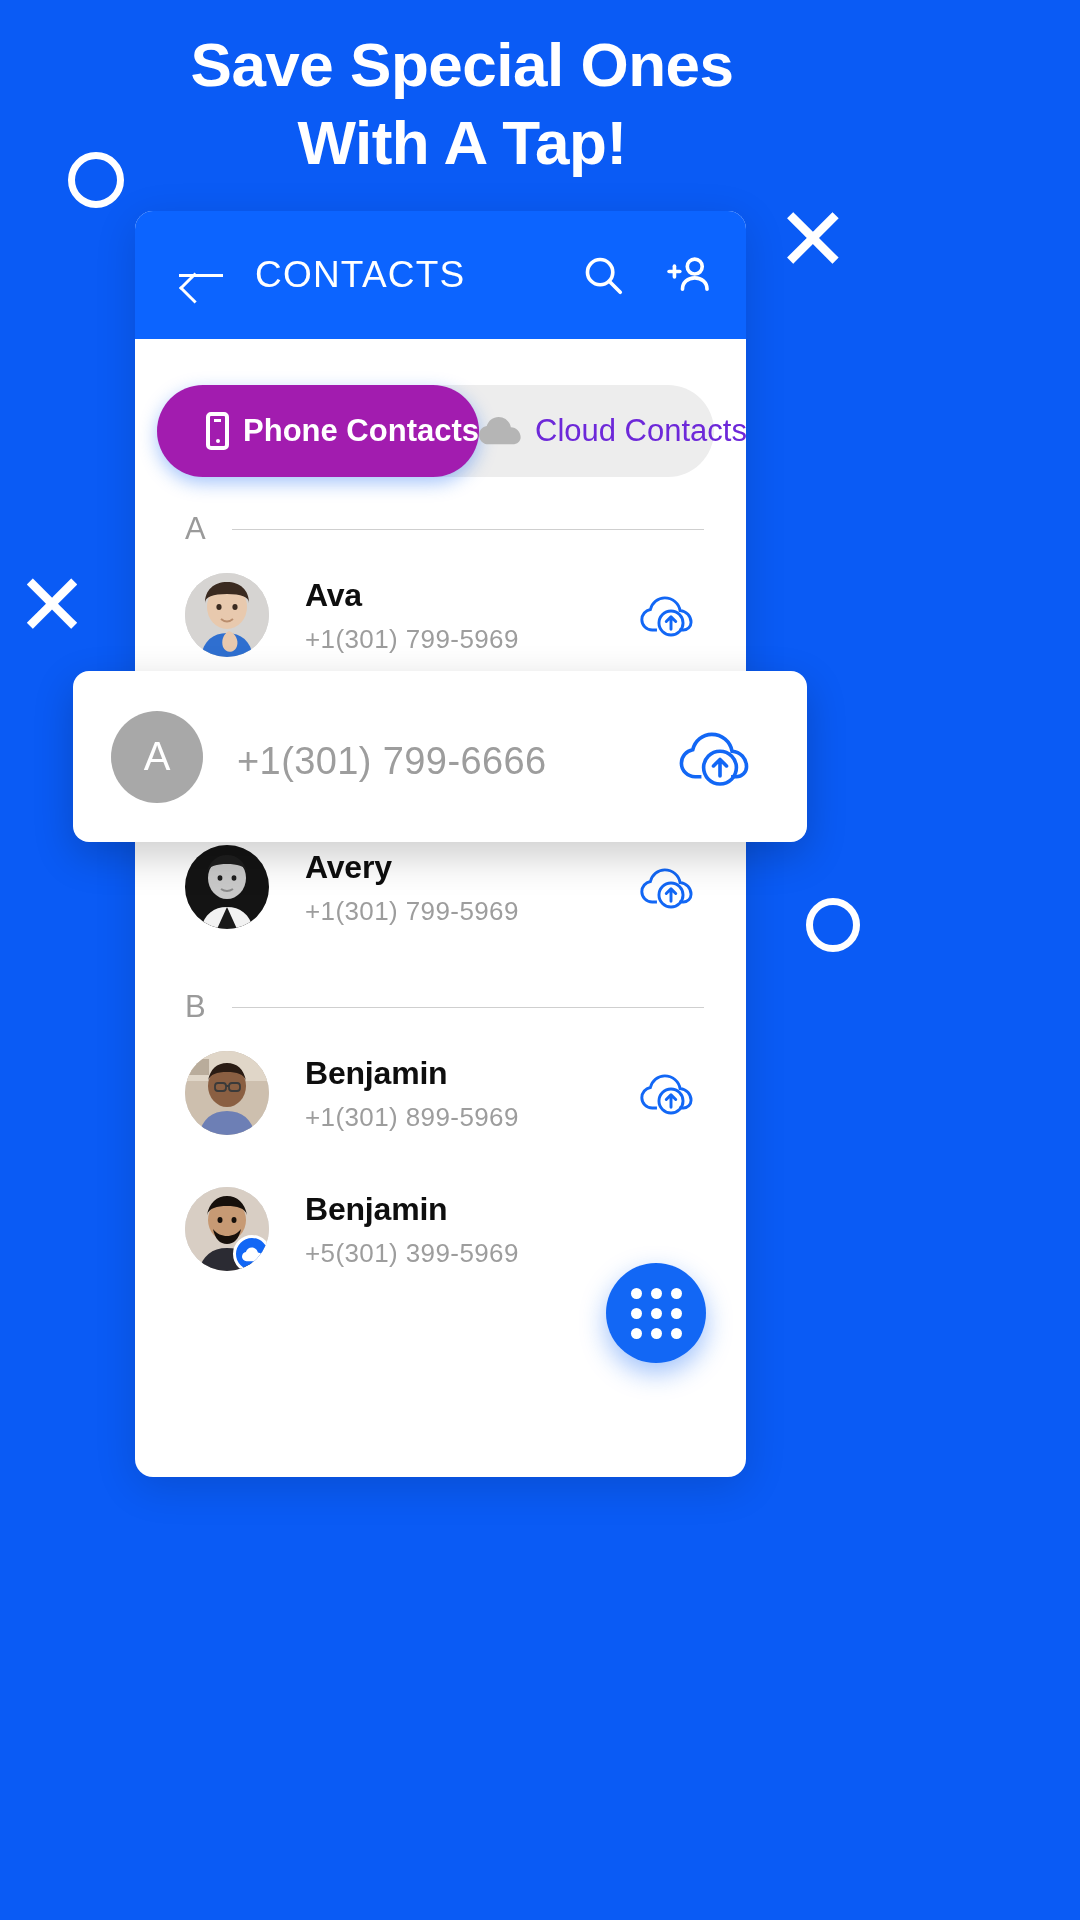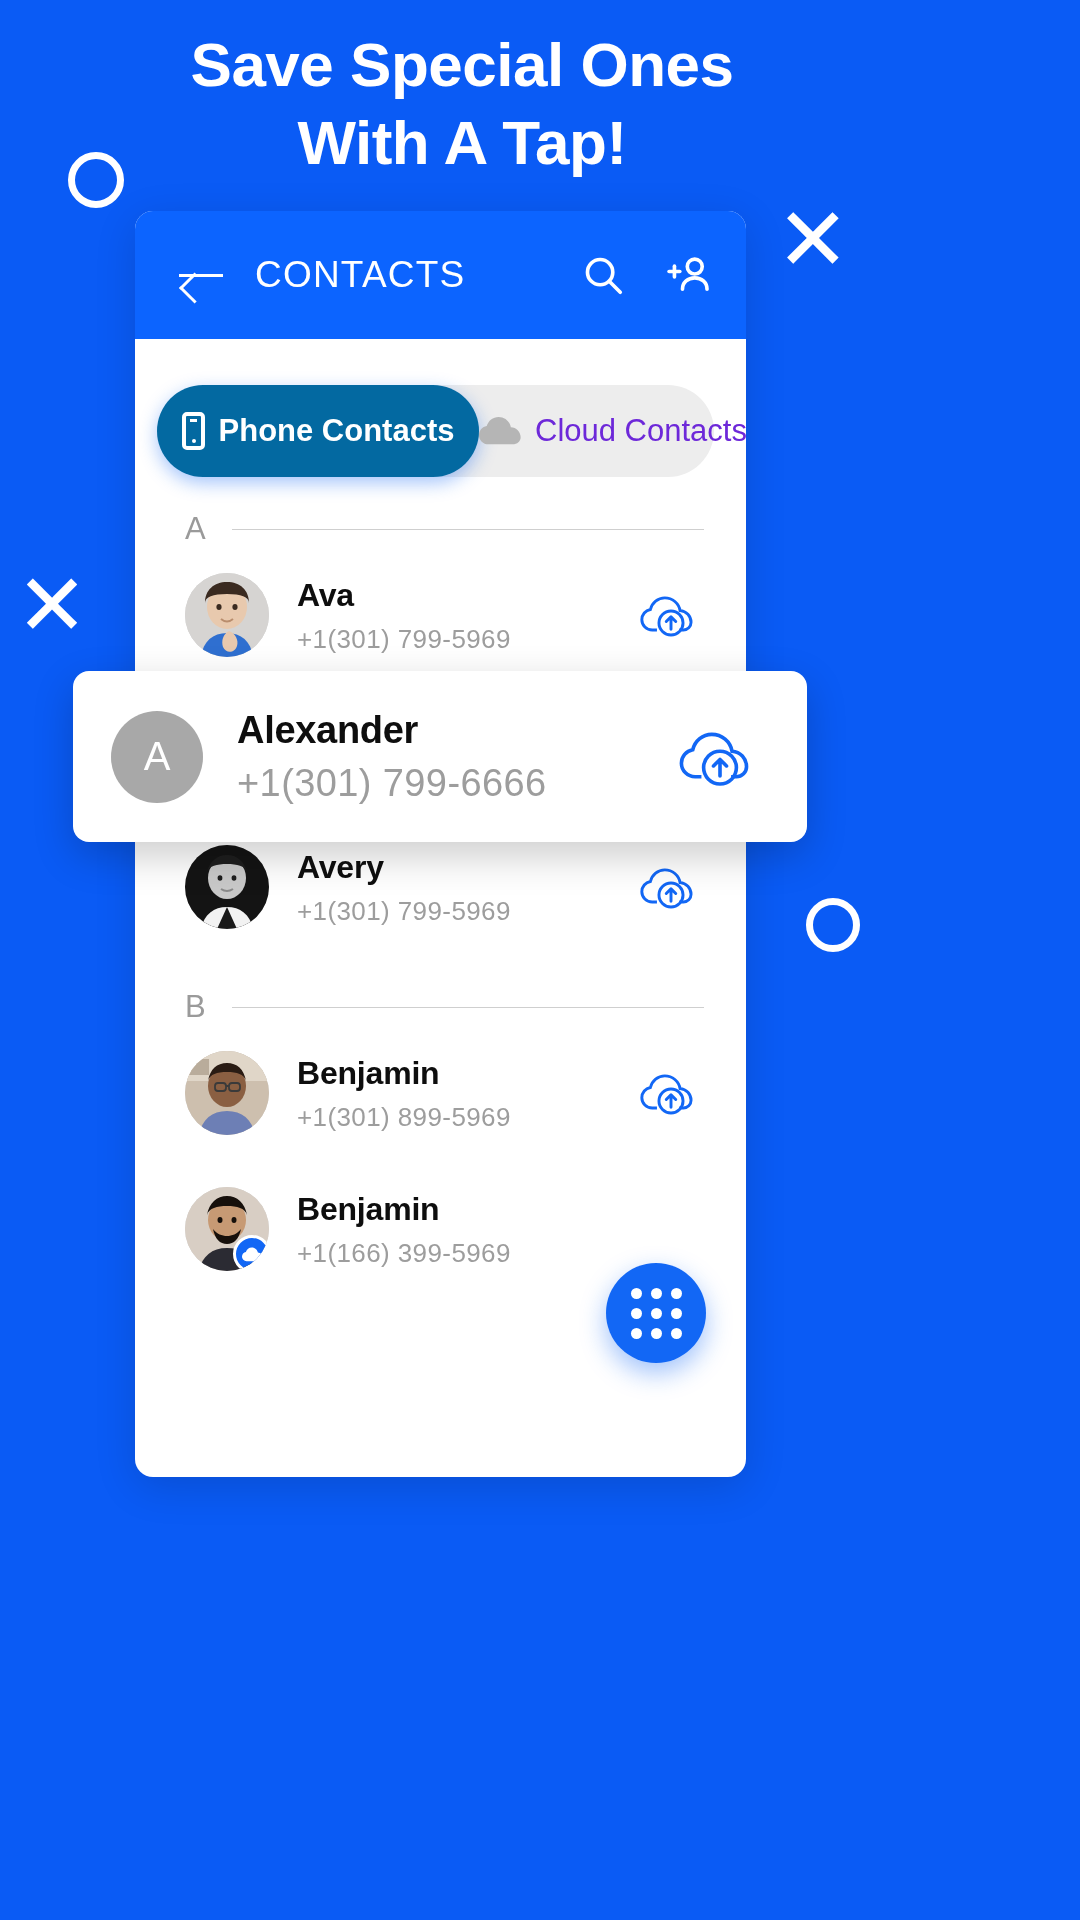--- a/index.html
+++ b/index.html
@@ -69,23 +69,24 @@
     height:92px; border-radius:46px; background:#ededed;
     display:flex; align-items:center; position:relative;
   }
   .tab {
     height:92px; border-radius:46px;
     display:flex; align-items:center; justify-content:center;
     gap:14px; font-size:31px; font-weight:700;
     white-space:nowrap;
   }
   .tab-active {
-    background:#0369a1; color:#fff;
+    background:#a21caf; color:#fff;
     flex:0 0 322px; margin-left:-10px;
     box-shadow:0 6px 18px rgba(18,103,245,.38);
+    justify-content:flex-end;
   }
   .tab-inactive { color:#6d28d9; flex:1; font-weight:400; }
   .phone-glyph {
     width:23px; height:38px; border:4px solid #fff;
     border-radius:5px; position:relative; flex:none;
   }
   .phone-glyph::before {
     content:""; position:absolute; left:4px; top:3px;
     width:7px; height:3px; background:#fff;
   }
@@ -99,21 +100,21 @@
   .list { padding:0 0 0 0; position:relative; }
   .section {
     display:flex; align-items:center; gap:26px;
     padding:34px 42px 0 50px;
   }
   .section-letter { color:#9a9a9a; font-size:31px; font-weight:400; }
   .section-rule { flex:1; height:1px; background:#cfcfcf; }
 
   .row {
     display:flex; align-items:center;
-    padding:26px 44px 26px 50px; gap:28px;
+    padding:26px 44px 26px 50px; gap:36px;
   }
   .avatar {
     width:84px; height:84px; border-radius:50%;
     flex:none; position:relative; overflow:hidden;
     background:#d2d2d2;
   }
   .avatar svg { display:block; width:100%; height:100%; }
   .sync-badge {
     position:absolute; right:-2px; bottom:-2px;
     width:38px; height:38px; border-radius:50%;
@@ -333,21 +334,21 @@
           <path d="M14 84c3-15 13-23 28-23s25 8 28 23z" fill="#2b2b33"></path>
         </svg>
         <span class="sync-badge">
           <svg viewBox="0 0 24 16" fill="#ffffff">
             <path d="M19.2 15.6H5.3C2.4 15.6 0 13.3 0 10.4c0-2.6 1.9-4.8 4.4-5.2C5.3 2.1 8 0 11.2 0c3.5 0 6.4 2.5 7 5.8 3.1.1 5.6 2.6 5.6 5.7 0 2.3-1.9 4.1-4.6 4.1z"></path>
           </svg>
         </span>
       </div>
       <div class="meta">
         <div class="c-name">Benjamin</div>
-        <div class="c-phone">+1(166) 399-5969</div>
+        <div class="c-phone">+5(301) 399-5969</div>
       </div>
     </div>
   </div>
 
   <div class="fab">
     <span class="dots">
       <i></i>
         <i></i>
         <i></i>
         <i></i>
@@ -356,21 +357,20 @@
         <i></i>
         <i></i>
         <i></i>
     </span>
   </div>
 </div>
 
 <div class="float-card">
   <div class="float-avatar">A</div>
   <div>
-    <div class="float-name">Alexander</div>
     <div class="float-phone">+1(301) 799-6666</div>
   </div>
   <svg class="float-upload" viewBox="0 0 34 28" fill="none" stroke="#1267f5" stroke-width="1.5">
     <path d="M9.3 22.2h-2.6C3.6 22.2 1 19.7 1 16.6c0-2.8 2-5.1 4.7-5.6C6.6 7.3 9.8 4.6 13.6 4.6c4.2 0 7.7 3 8.4 7 3.4.2 6 3 6 6.4 0 2.3-1.9 4.2-4.2 4.2h-2.2"></path>
     <circle cx="17" cy="18.4" r="6.8"></circle>
     <path d="M17 21.9v-6.8M14.3 17.7 17 15l2.7 2.7" stroke-linecap="round" stroke-linejoin="round"></path>
   </svg>
 </div>
 
 </body></html>

